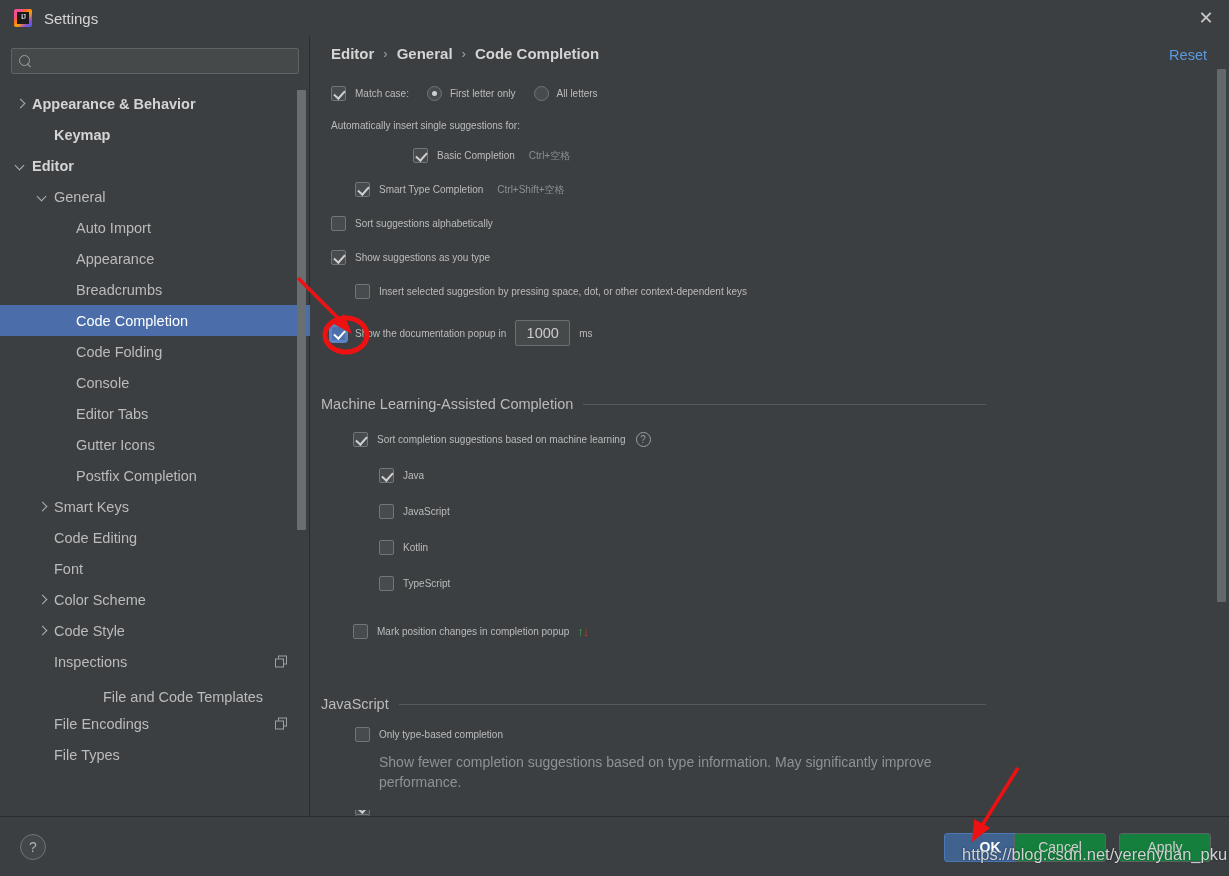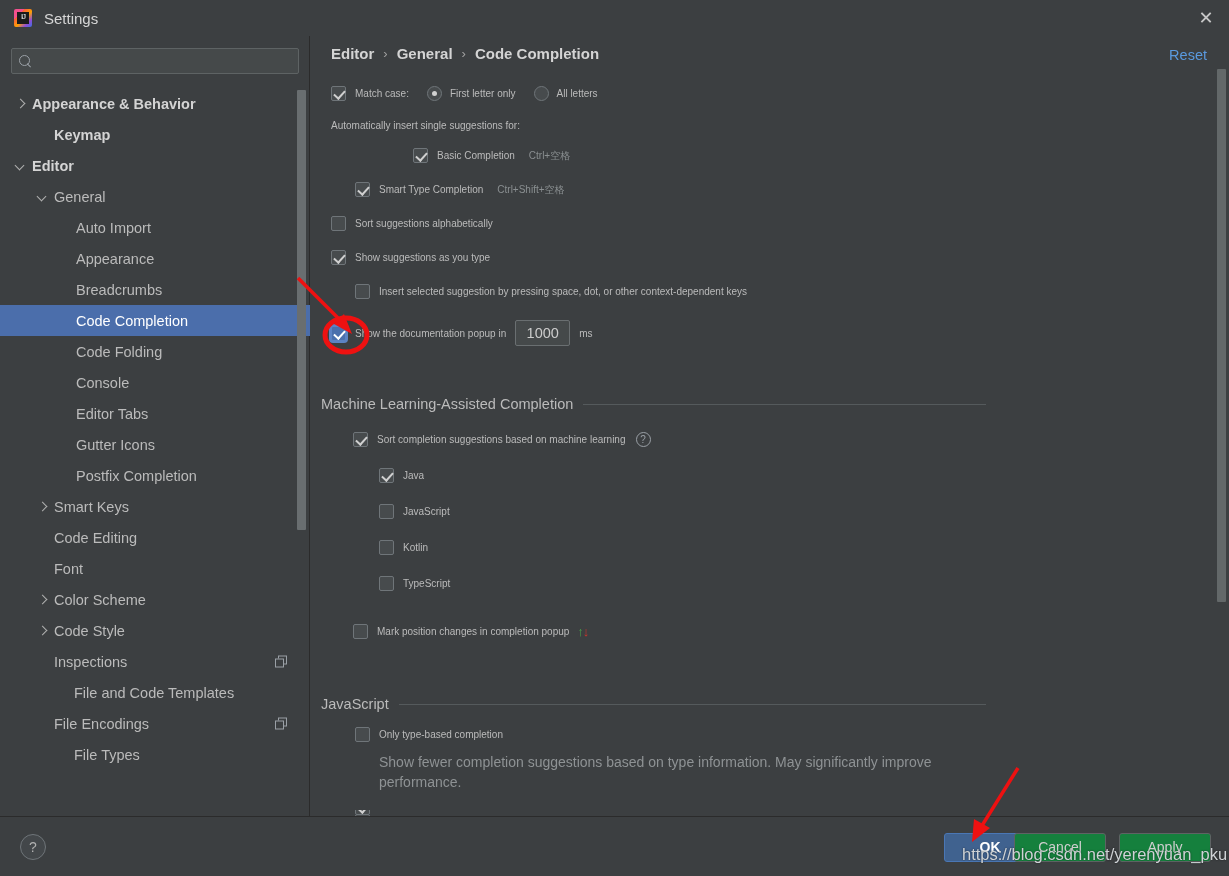--- a/index.html
+++ b/index.html
@@ -314,33 +314,33 @@
         <span>Code Style</span>
       </div>
       <div class="tree-item" style="padding-left: 36px;">
         <span class="arrow none"></span>
         <span>Inspections</span>
         <span class="copy-icon">
           <span class="a"></span>
           <span class="b"></span>
         </span>
       </div>
-      <div class="tree-item" style="padding-left: 56px;">
+      <div class="tree-item" style="padding-left: 56px; flex-direction: column;">
         <span class="arrow none"></span>
         <span>File and Code Templates</span>
       </div>
       <div class="tree-item" style="padding-left: 36px;">
         <span class="arrow none"></span>
         <span>File Encodings</span>
         <span class="copy-icon">
           <span class="a"></span>
           <span class="b"></span>
         </span>
       </div>
-      <div class="tree-item" style="padding-left: 56px;">
+      <div class="tree-item" style="padding-left: 36px;">
         <span class="arrow none"></span>
         <span>File Types</span>
       </div>
     </div>
   <div class="sb-track"></div>
 </div>
 
 <div class="content">
 
   <div class="breadcrumb">

